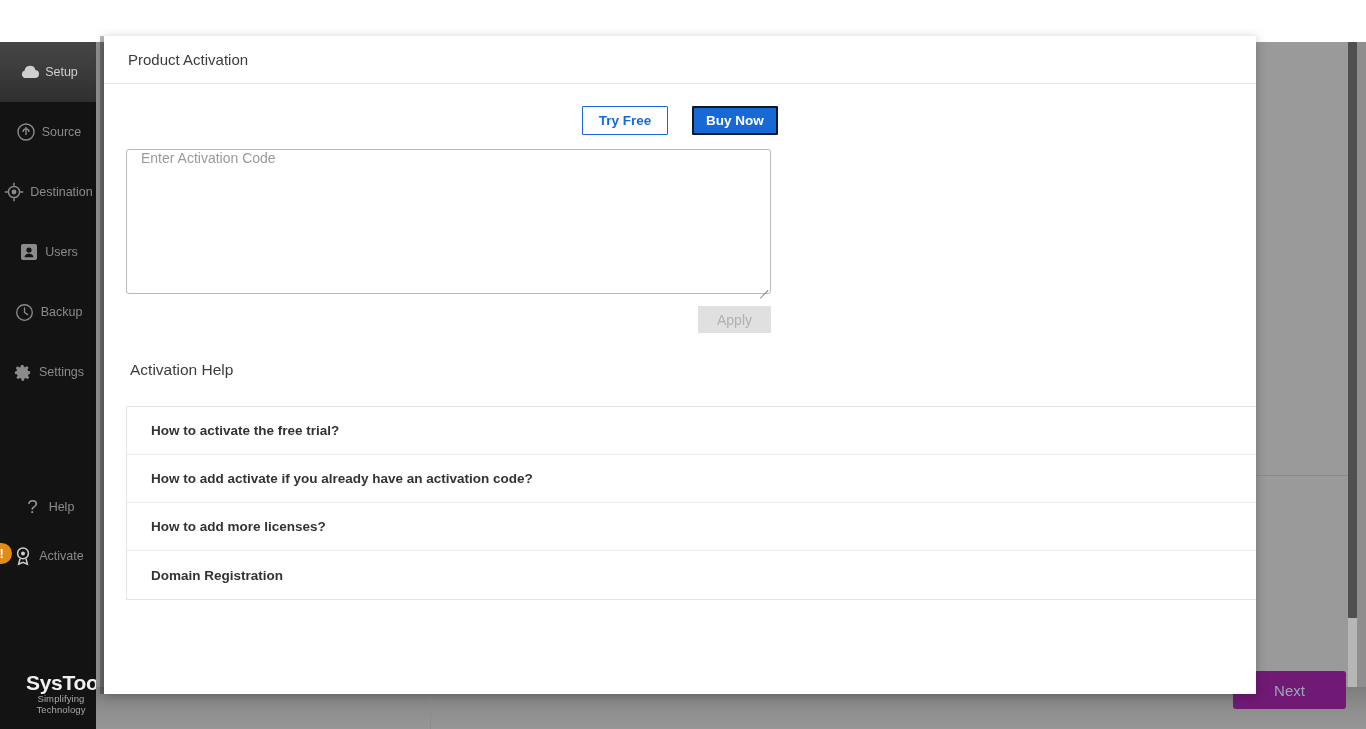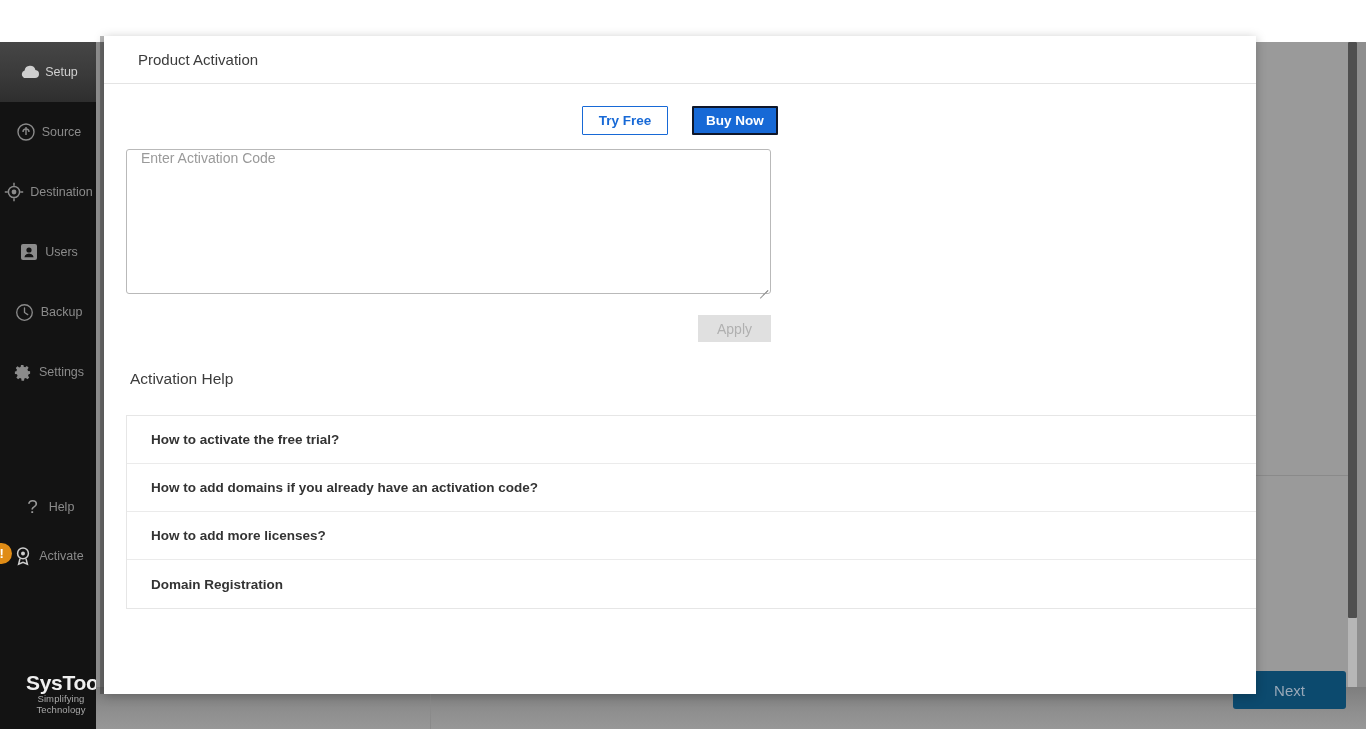--- a/index.html
+++ b/index.html
@@ -81,32 +81,32 @@
     background:linear-gradient(180deg,#7e7e7e 0%,#8f8f8f 60%,#979797 100%);
   }
   .scrollbar-track {
     position:absolute; right:9px; top:0; width:9px; height:645px; background:#b6b6b6;
   }
   .scrollbar-thumb {
     position:absolute; right:9px; top:0; width:9px; height:576px; background:#4f4f4f; border-radius:1px;
   }
   .next-btn {
     position:absolute; right:20px; top:629px; width:113px; height:38px;
-    background:#0c4a6e; color:#98a8b8; border:none; border-radius:3px;
+    background:#701a75; color:#98a8b8; border:none; border-radius:3px;
     font-size:15px; font-family:"Liberation Sans", sans-serif; cursor:pointer;
   }
 
   
   .modal {
     position:absolute; left:104px; top:36px; width:1152px; height:658px;
     background:#ffffff; box-shadow:-4px 0 0 0 rgba(0,0,0,0.28), 0 2px 10px rgba(0,0,0,0.25);
   }
   .modal-header {
     height:48px; border-bottom:1px solid #e4e4e4;
-    display:flex; align-items:center; padding-left:34px;
+    display:flex; align-items:center; padding-left:24px;
   }
   .modal-title { font-size:15px; color:#3c3c3c; }
   .modal-body { padding:0 22px; height:610px; overflow:hidden; }
 
   .btn-row { display:flex; justify-content:center; gap:24px; margin-top:22px; }
   .btn-tryfree {
     width:86px; height:29px; background:#fff; border:1px solid #1769d6; color:#1769d6;
     font-size:13.5px; font-weight:700; font-family:"Liberation Sans", sans-serif;
     cursor:pointer; border-radius:1px;
   }
@@ -125,21 +125,21 @@
   }
   .code-area::placeholder { color:#9a9a9a; }
   .resize-grip {
     position:absolute; left:630px; top:130px; width:12px; height:12px; pointer-events:none;
   }
   .resize-grip i {
     position:absolute; right:0; background:#9b9b9b; height:1px; display:block;
     transform-origin:100% 50%; transform:rotate(-45deg);
   }
 
-  .apply-row { width:645px; display:flex; justify-content:flex-end; margin-top:21px; }
+  .apply-row { width:645px; display:flex; justify-content:flex-end; margin-top:12px; }
   .btn-apply {
     width:73px; height:27px; background:#e0e0e0; color:#b0b0b0; border:none;
     font-size:14px; font-family:"Liberation Sans", sans-serif; cursor:default;
   }
 
   .section-title { font-size:15.5px; color:#3c3c3c; margin-top:28px; padding-left:4px; }
 
   .accordion { margin-top:27px; width:1256px; border:1px solid #e6e6e6; background:#fff; }
   .acc-item {
     height:48px; display:flex; align-items:center; justify-content:space-between;
@@ -292,21 +292,21 @@
       <div class="accordion">
         <div class="acc-item">
           <span class="acc-label">How to activate the free trial?</span>
           <span class="chev">
             <svg width="16" height="16" viewBox="0 0 16 16">
                 <path d="M3.4 6l4.6 4.4L12.6 6" fill="none" stroke="#a2a2a2" stroke-width="1.5" stroke-linecap="round" stroke-linejoin="round"></path>
               </svg>
           </span>
         </div>
         <div class="acc-item">
-          <span class="acc-label">How to add domains if you already have an activation code?</span>
+          <span class="acc-label">How to add activate if you already have an activation code?</span>
           <span class="chev">
             <svg width="16" height="16" viewBox="0 0 16 16">
                 <path d="M3.4 6l4.6 4.4L12.6 6" fill="none" stroke="#a2a2a2" stroke-width="1.5" stroke-linecap="round" stroke-linejoin="round"></path>
               </svg>
           </span>
         </div>
         <div class="acc-item">
           <span class="acc-label">How to add more licenses?</span>
           <span class="chev">
             <svg width="16" height="16" viewBox="0 0 16 16">

